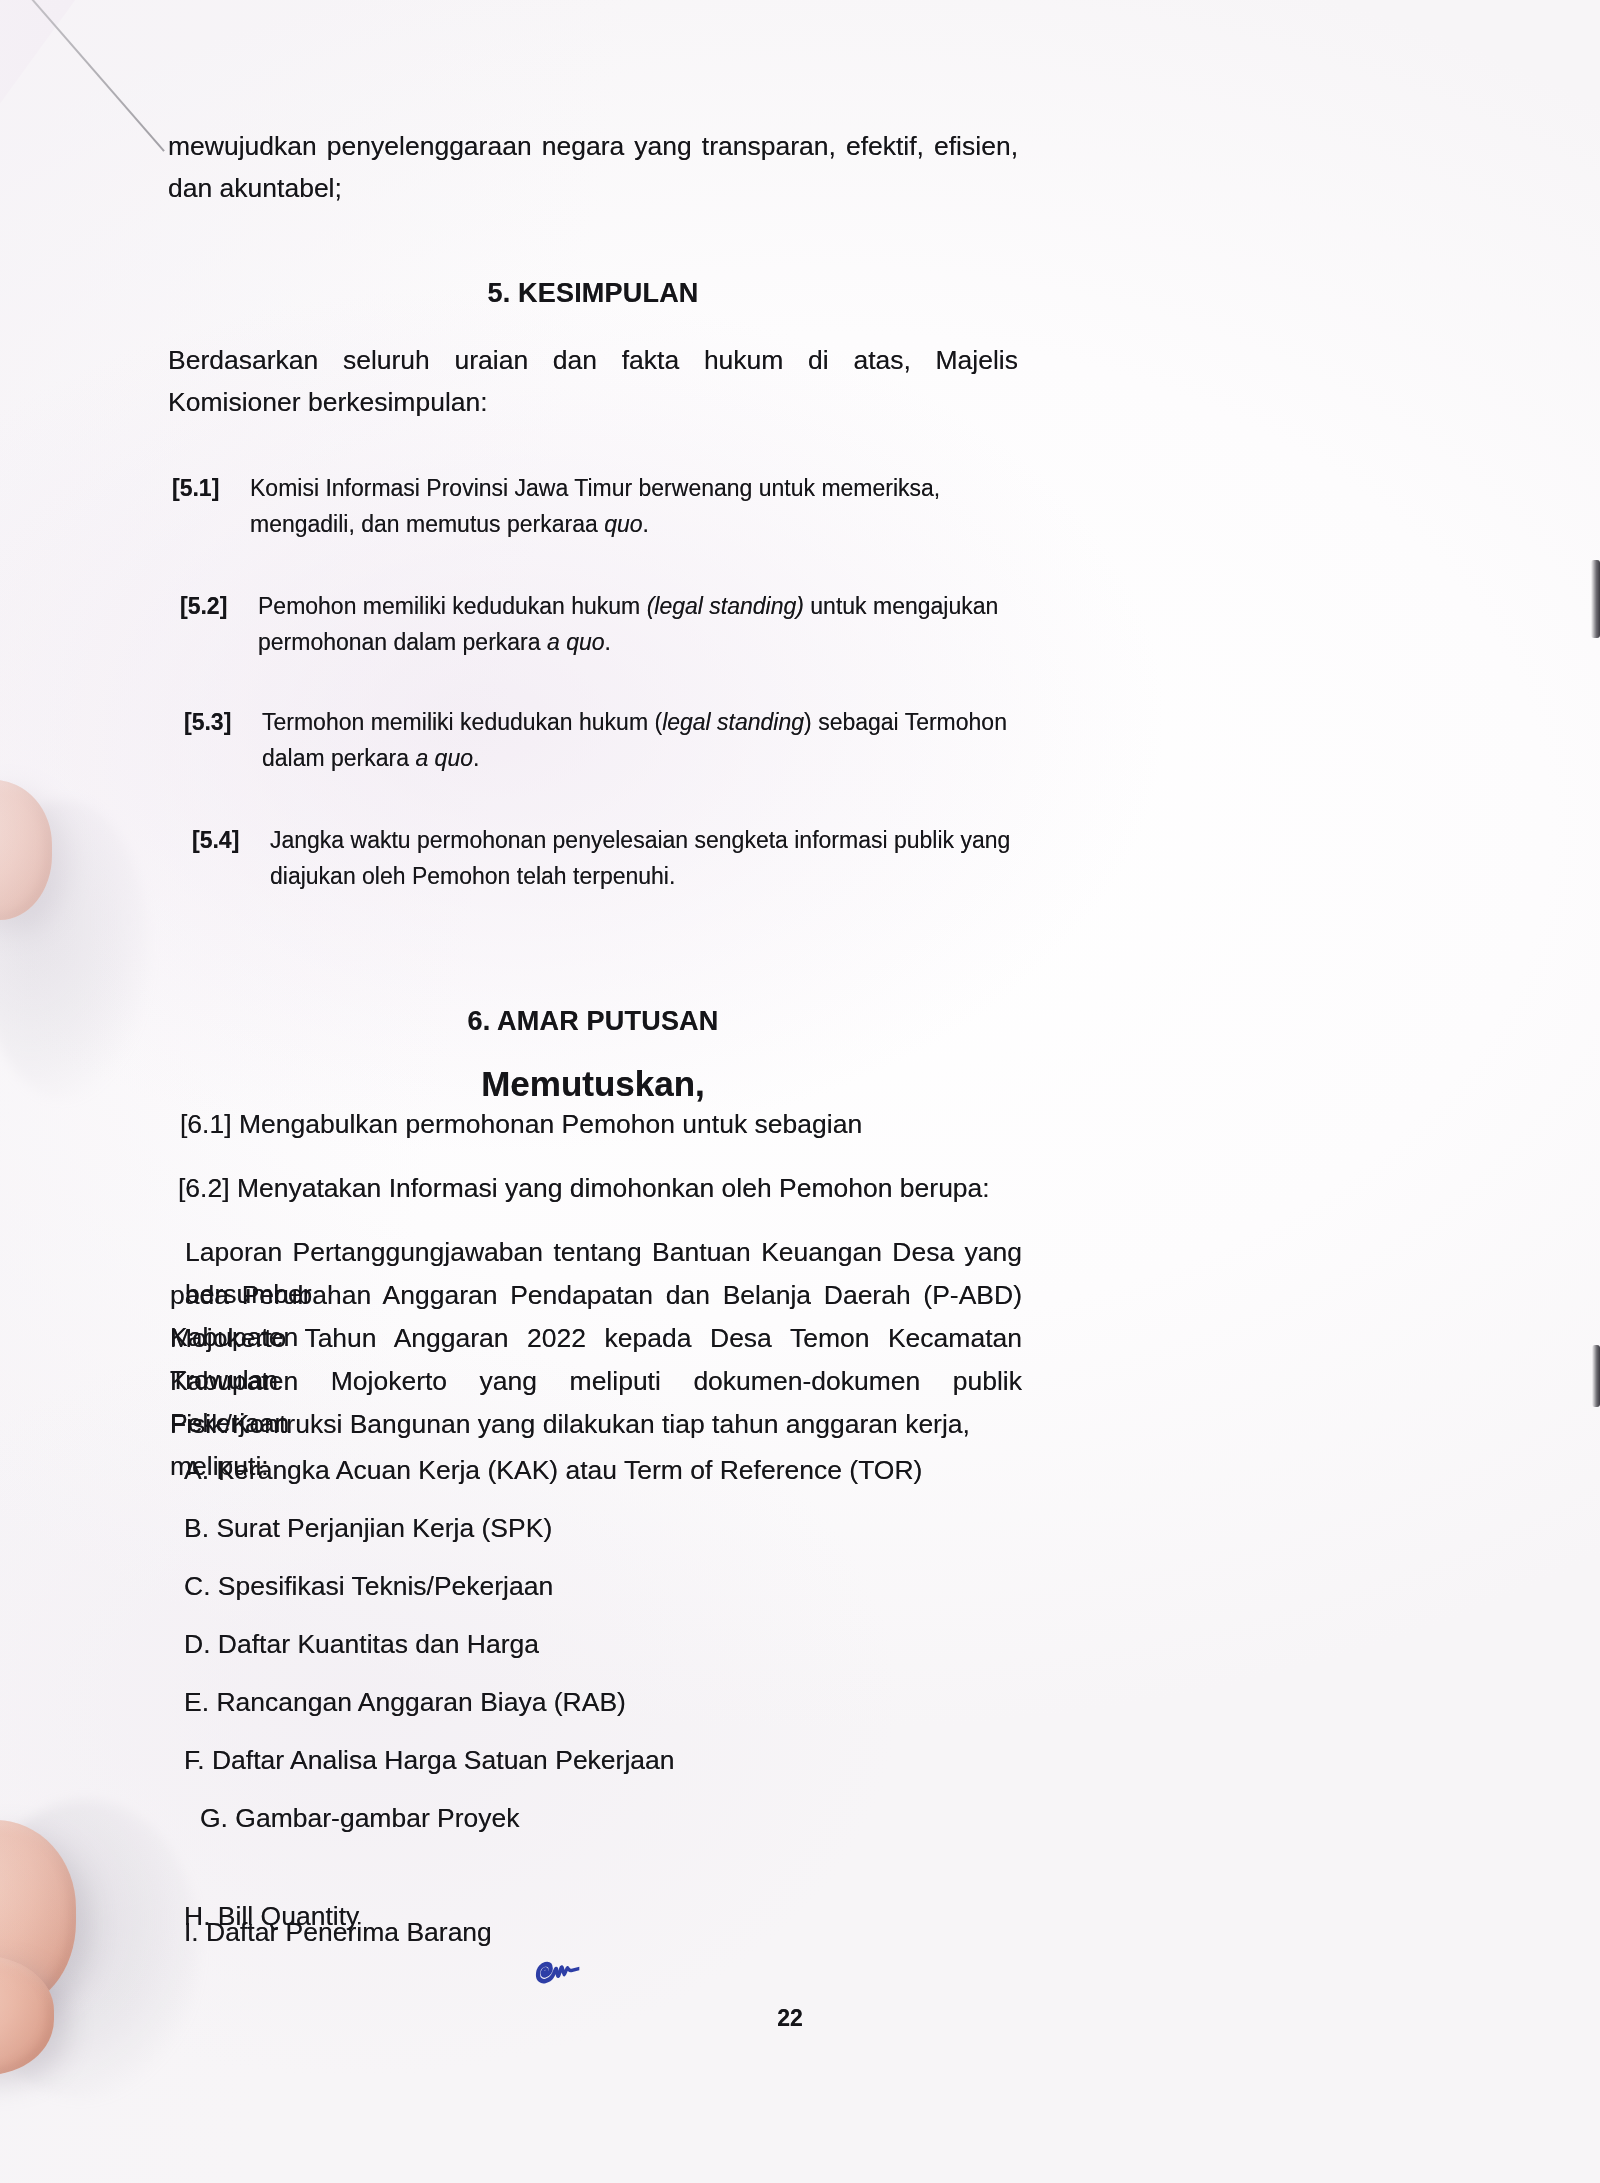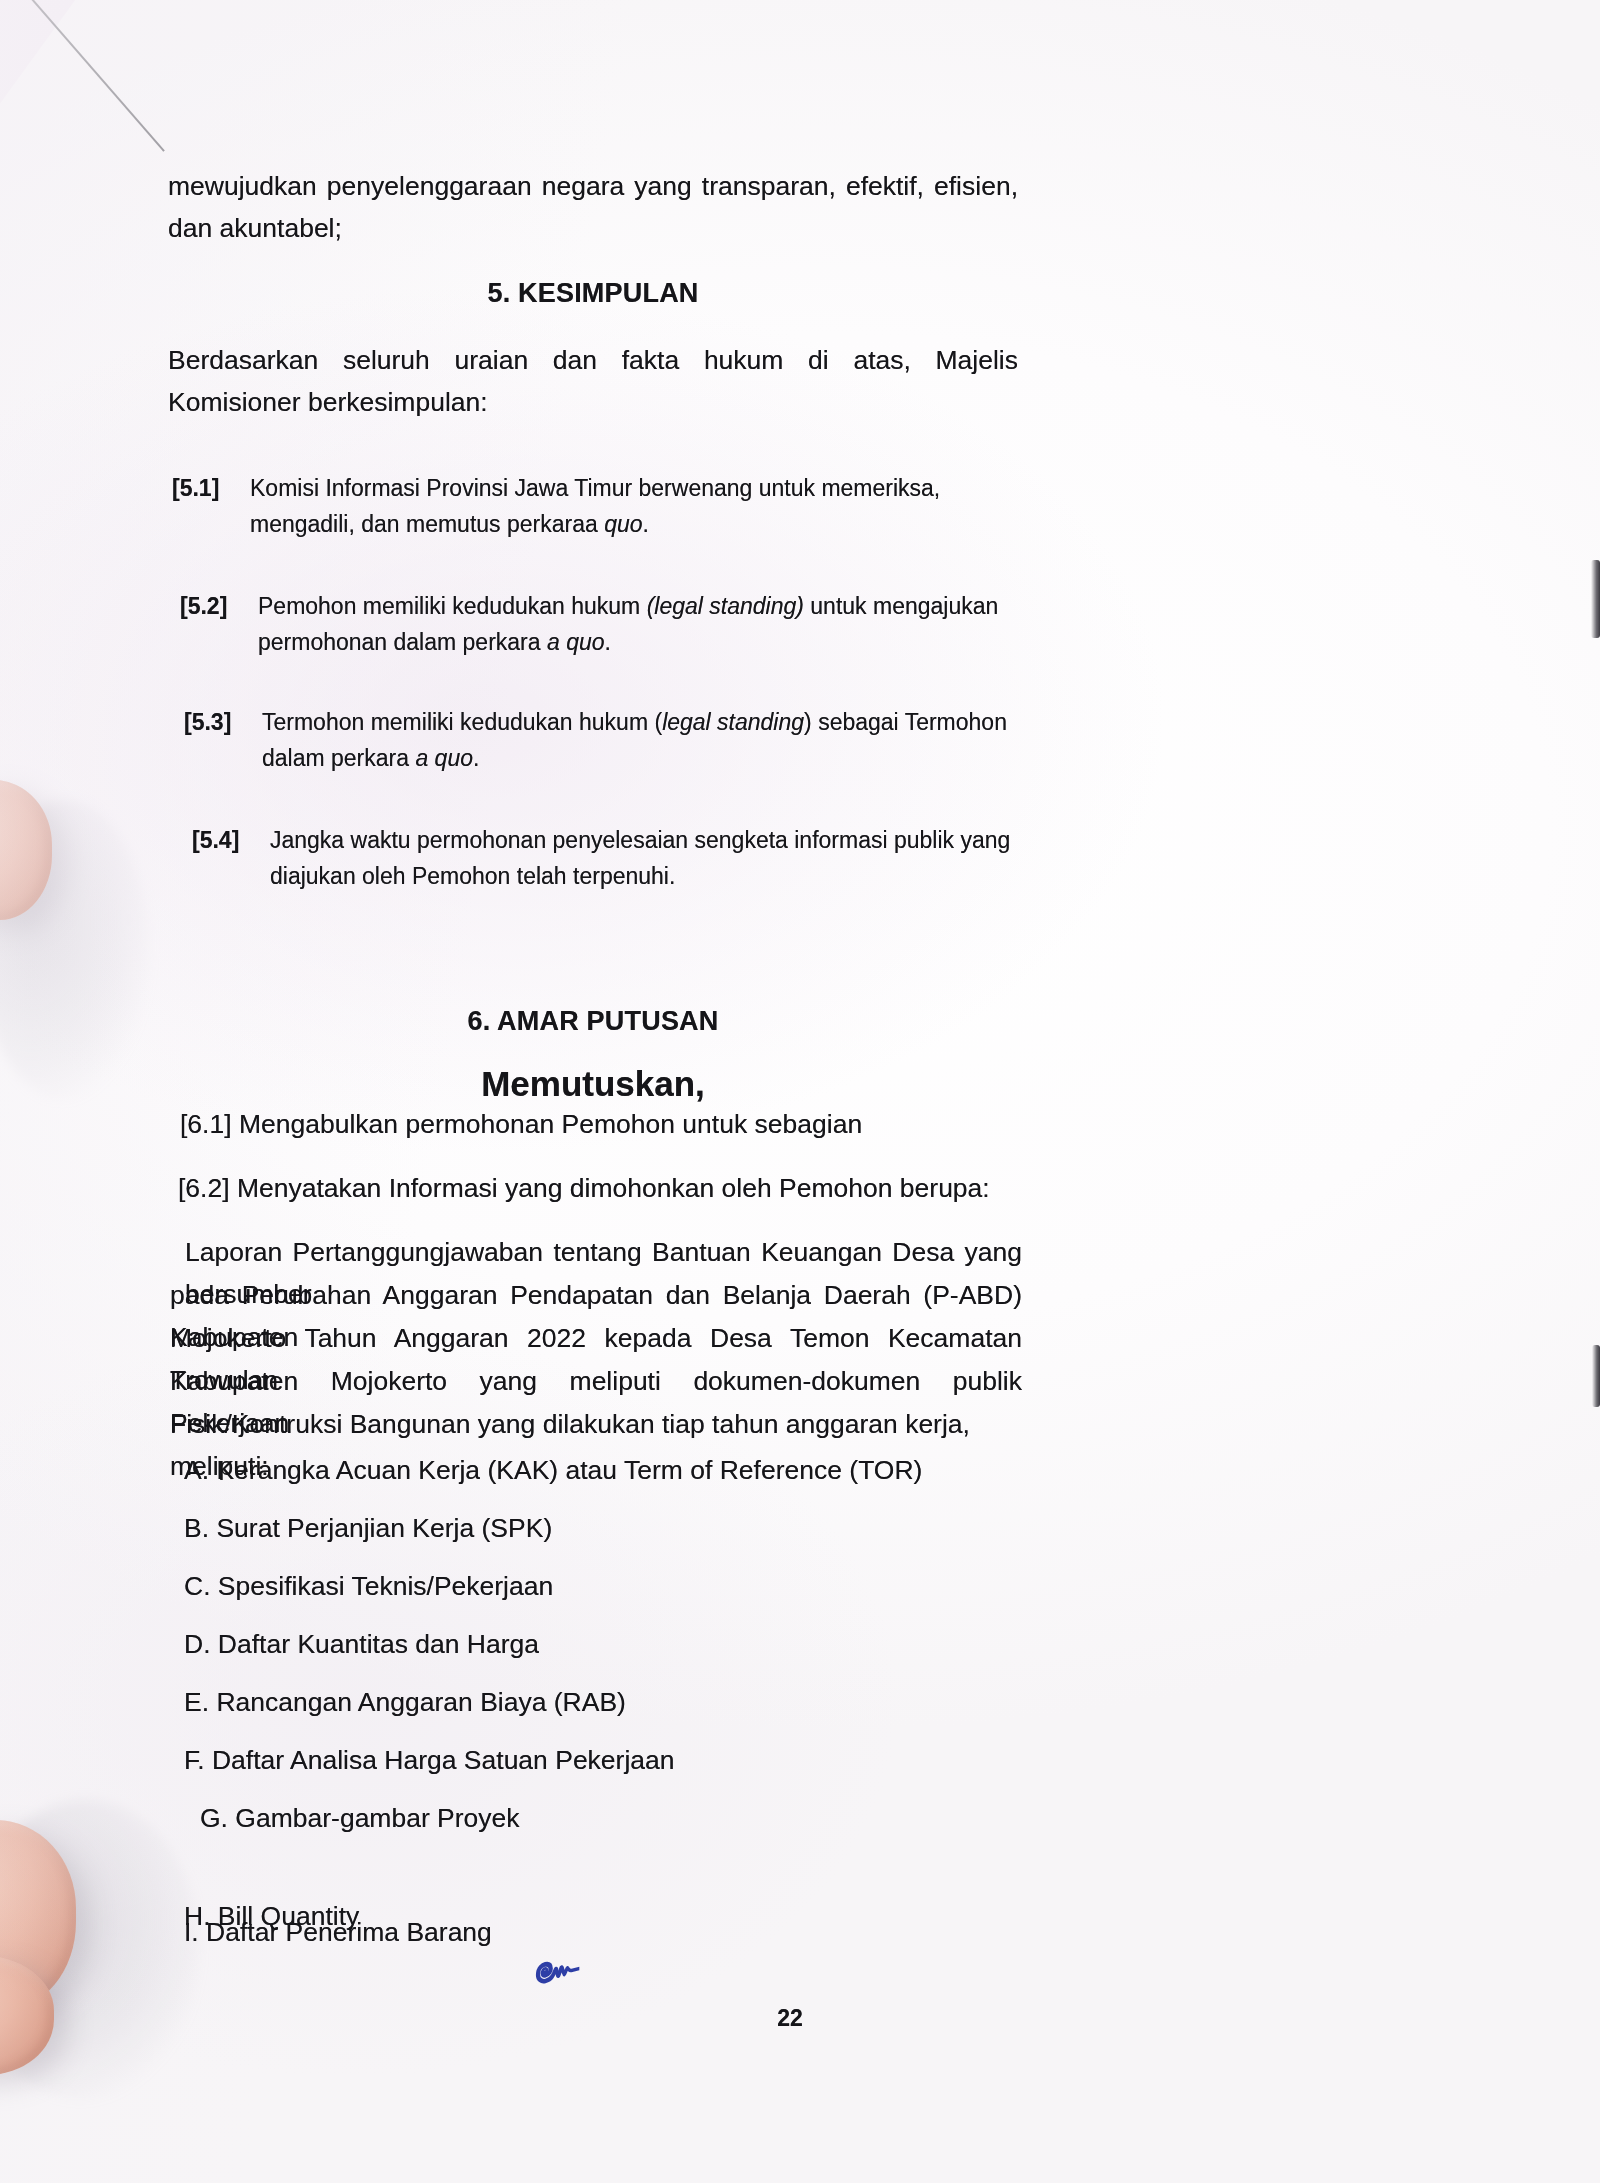--- a/index.html
+++ b/index.html
@@ -228,21 +228,21 @@
   <div class="finger finger-bottom"></div>
   <div class="finger finger-bottom2"></div>
 
   <div class="edge-mark em-1"></div>
   <div class="edge-mark em-2"></div>
 
   <div class="paper-tint"></div>
 
   <div class="content">
 
-    <div class="tx para" style="left:168px; top:126px; width:850px;margin-top:40px;">mewujudkan penyelenggaraan negara yang transparan, efektif, efisien, dan akuntabel;</div>
+    <div class="tx para" style="left:168px; top:126px; width:850px;">mewujudkan penyelenggaraan negara yang transparan, efektif, efisien, dan akuntabel;</div>
 
     <div class="tx heading" style="left:168px; top:272px; width:850px;">5. KESIMPULAN</div>
 
     <div class="tx para" style="left:168px; top:340px; width:850px;">Berdasarkan seluruh uraian dan fakta hukum di atas, Majelis Komisioner berkesimpulan:</div>
 
     <div class="tx num-item" style="left:172px; top:470px; width:850px;">
       <span class="tag">[5.1]</span>
       <span class="body" style="padding-left:78px;">
         <span style="display:block; text-align:justify;">
           <span>Komisi Informasi Provinsi Jawa Timur berwenang untuk memeriksa,</span>

